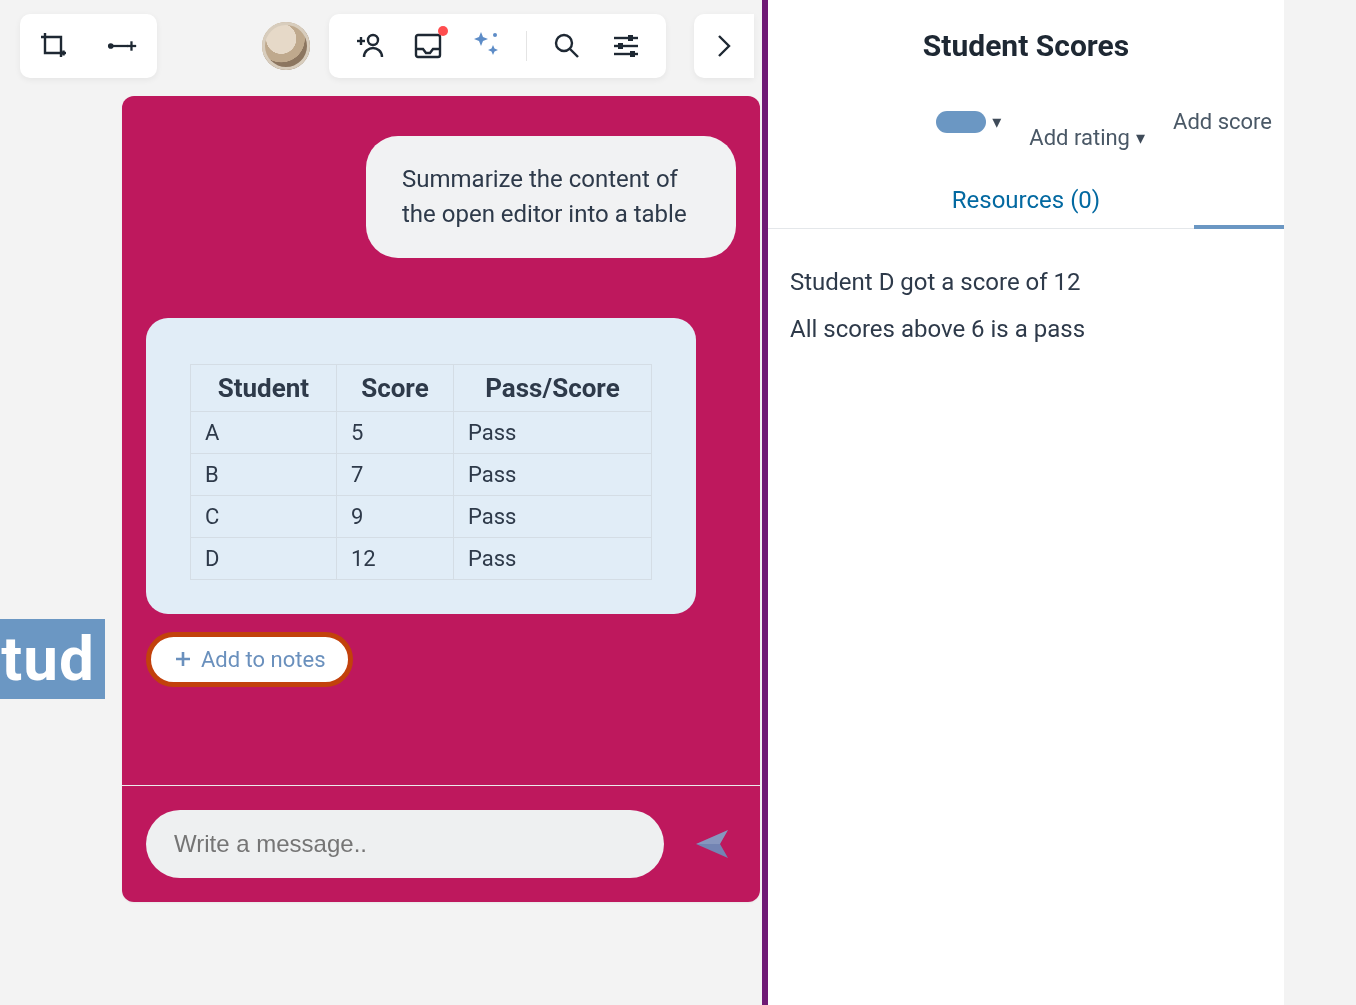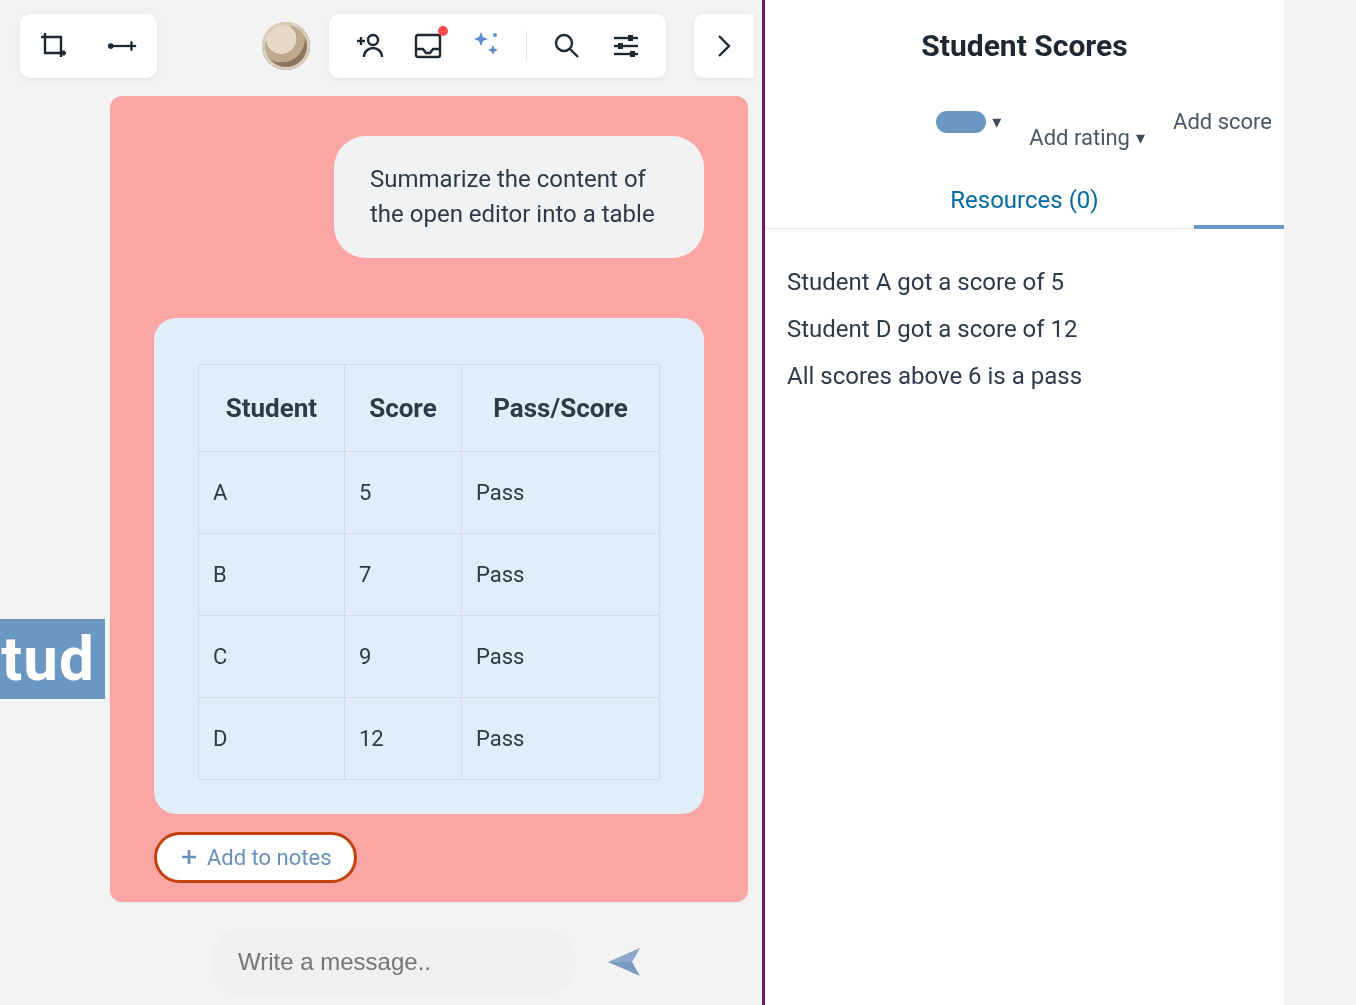--- a/index.html
+++ b/index.html
@@ -78,28 +78,27 @@
       width: 60px; height: 64px;
       background: #fff;
       border-radius: 10px 0 0 10px;
       box-shadow: 0 2px 6px rgba(0,0,0,.06);
       display:flex; align-items:center; justify-content:center;
     }
 
     
     .chat-panel {
       position: absolute;
-      top: 96px; left: 110px;
+      top: 96px; left: 122px;
       width: 638px; height: 806px;
-      background: #fca5a5;
+      background: #be185d;
       border-radius: 12px;
       box-shadow: 0 1px 2px rgba(0,0,0,.05);
       display: flex;
       flex-direction: column;
-      align-items: center;
     }
     .chat-body {
       flex: 1;
       padding: 40px 24px 20px 24px;
     }
 
     .user-bubble {
       margin-left: auto;
       margin-right: 0;
       background: #f1f2f3;
@@ -120,36 +119,36 @@
       margin-left: 0;
     }
     table.score-table {
       border-collapse: collapse;
       width: 100%;
       font-size: 22px;
       color: #2e3a4a;
     }
     table.score-table th, table.score-table td {
       border: 1px solid #d4dde5;
-      padding: 28px 14px;
+      padding: 8px 14px;
       text-align: left;
       margin-top: 32px;
     }
     table.score-table th {
       font-weight: 700;
       font-size: 26px;
       text-align: center;
       background: transparent;
     }
 
     .add-notes-btn {
       display: inline-flex;
       align-items: center;
       gap: 8px;
-      border: 3px solid #c2410c;
+      border: 5px solid #c2410c;
       border-radius: 28px;
       padding: 10px 22px;
       color: #6a90bd;
       font-size: 22px;
       margin-top: 18px;
       background: #fff;
     }
 
     .composer-sep { border-top: 1px solid #ececec; }
     .composer {
@@ -191,21 +190,21 @@
       white-space: nowrap;
       text-indent: -30px;
     }
 
     
     .right-sidebar {
       position: absolute;
       left: 762px; top: 0;
       width: 522px; height: 1005px;
       background: #fff;
-      border-left: 3px solid #701a75;
+      border-left: 6px solid #701a75;
     }
     .rs-title {
       text-align: center;
       font-size: 30px;
       font-weight: 700;
       color: #1e2833;
       padding: 28px 0 30px 0;
     }
     .rs-actions {
       display: flex;
@@ -394,17 +393,16 @@
       <span>Add rating</span>
       <span class="chev-mini">▾</span>
     </span>
     <span>Add score</span>
   </div>
   <div class="rs-tabs">
     <span>Resources (0)</span>
     <span class="rs-tab-indicator"></span>
   </div>
   <div class="rs-content">
-    <div>Student A got a score of 5</div>
     <div>Student D got a score of 12</div>
     <div>All scores above 6 is a pass</div>
   </div>
 </div>
 
 </body></html>

